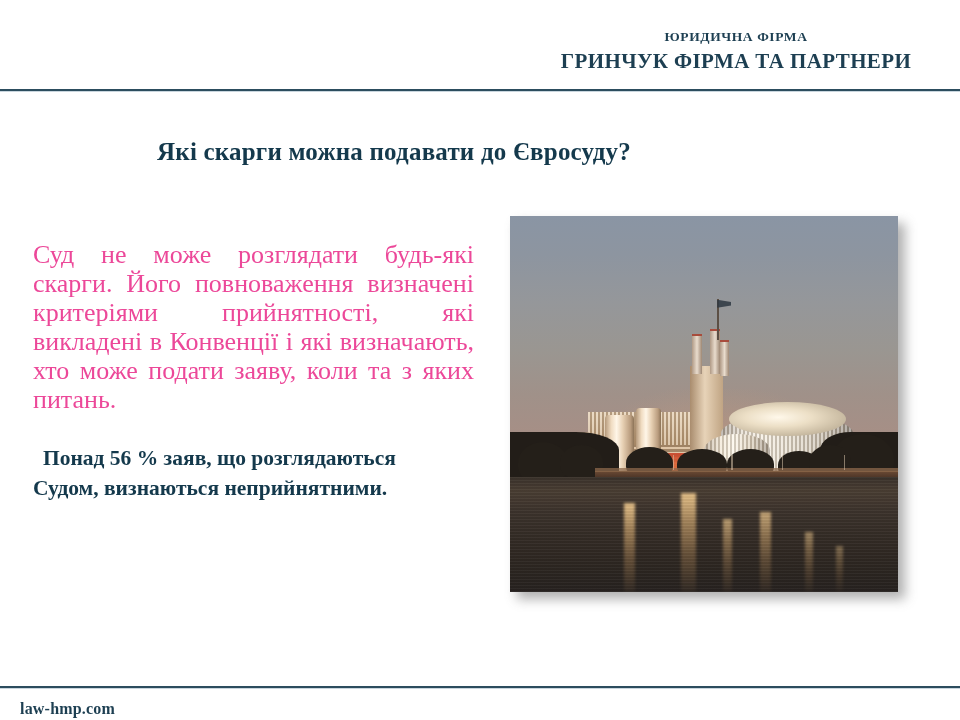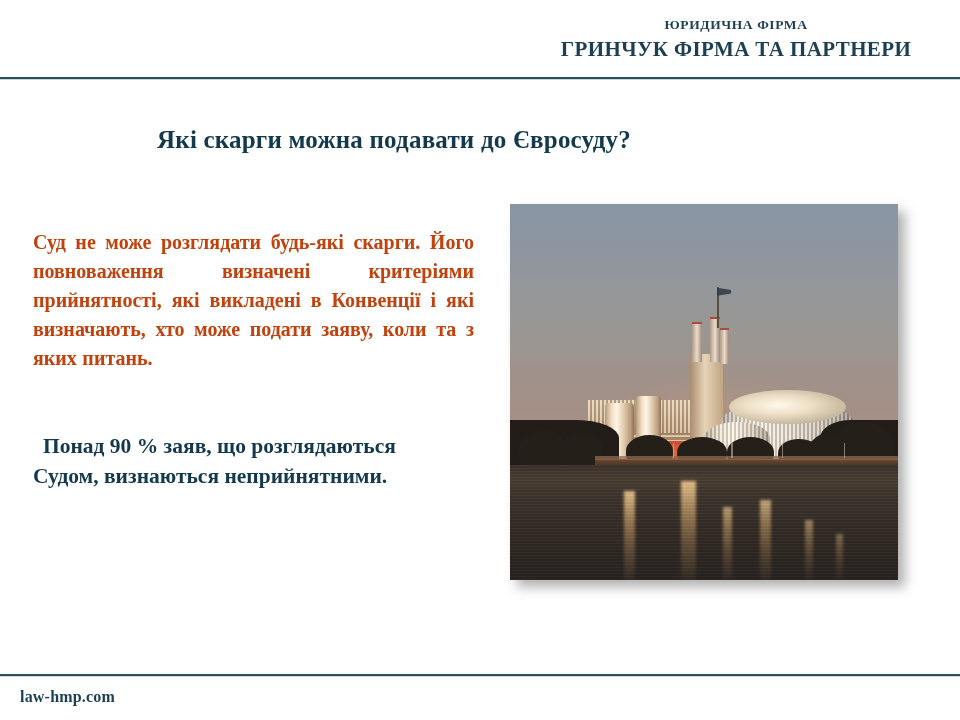--- a/index.html
+++ b/index.html
@@ -13,20 +13,21 @@
     height: 720px;
     overflow: hidden;
     font-family: "Liberation Serif", "DejaVu Serif", serif;
     position: relative;
   }
 
   .slide {
     position: absolute;
     inset: 0;
     background: #ffffff;
+    margin-top: 12px;
   }
 
   
   .header-block {
     position: absolute;
     top: 18px;
     right: 14px;
     text-align: center;
     width: 420px;
   }
@@ -78,23 +79,23 @@
 
   
   .body-text {
     position: absolute;
     left: 33px;
     top: 228px;
     width: 441px;
   }
   .para-1 {
     font-family: "Liberation Serif", "DejaVu Serif", serif;
-    font-size: 20px;
-    font-weight: bold;
-    color: #c2410c;
+    font-size: 26px;
+    font-weight: normal;
+    color: #ec4899;
     text-align: justify;
     text-align-last: left;
     line-height: 29px;
     margin: 0;
     word-spacing: 0.5px;
   }
   .para-2 {
     position: absolute;
     left: 33px;
     top: 431px;
@@ -450,21 +451,21 @@
     <div class="firm-name">ГРИНЧУК ФІРМА ТА ПАРТНЕРИ</div>
   </div>
 
   <div class="rule rule-top"></div>
 
   <div class="slide-title">Які скарги можна подавати до Євросуду?</div>
 
   <div class="body-text">
     <p class="para-1">Суд не може розглядати будь-які скарги. Його повноваження визначені критеріями прийнятності, які викладені в Конвенції і які визначають, хто може подати заяву, коли та з яких питань.</p>
   </div>
-  <p class="para-2">Понад 90 % заяв, що розглядаються Судом, визнаються неприйнятними.</p>
+  <p class="para-2">Понад 56 % заяв, що розглядаються Судом, визнаються неприйнятними.</p>
 
   <div class="photo-frame">
     <div class="photo">
 
       <div class="sky"></div>
       <div class="sky-glow"></div>
 
       <div class="bld-wing">
         <div class="bld-wing-stripes"></div>
       </div>

